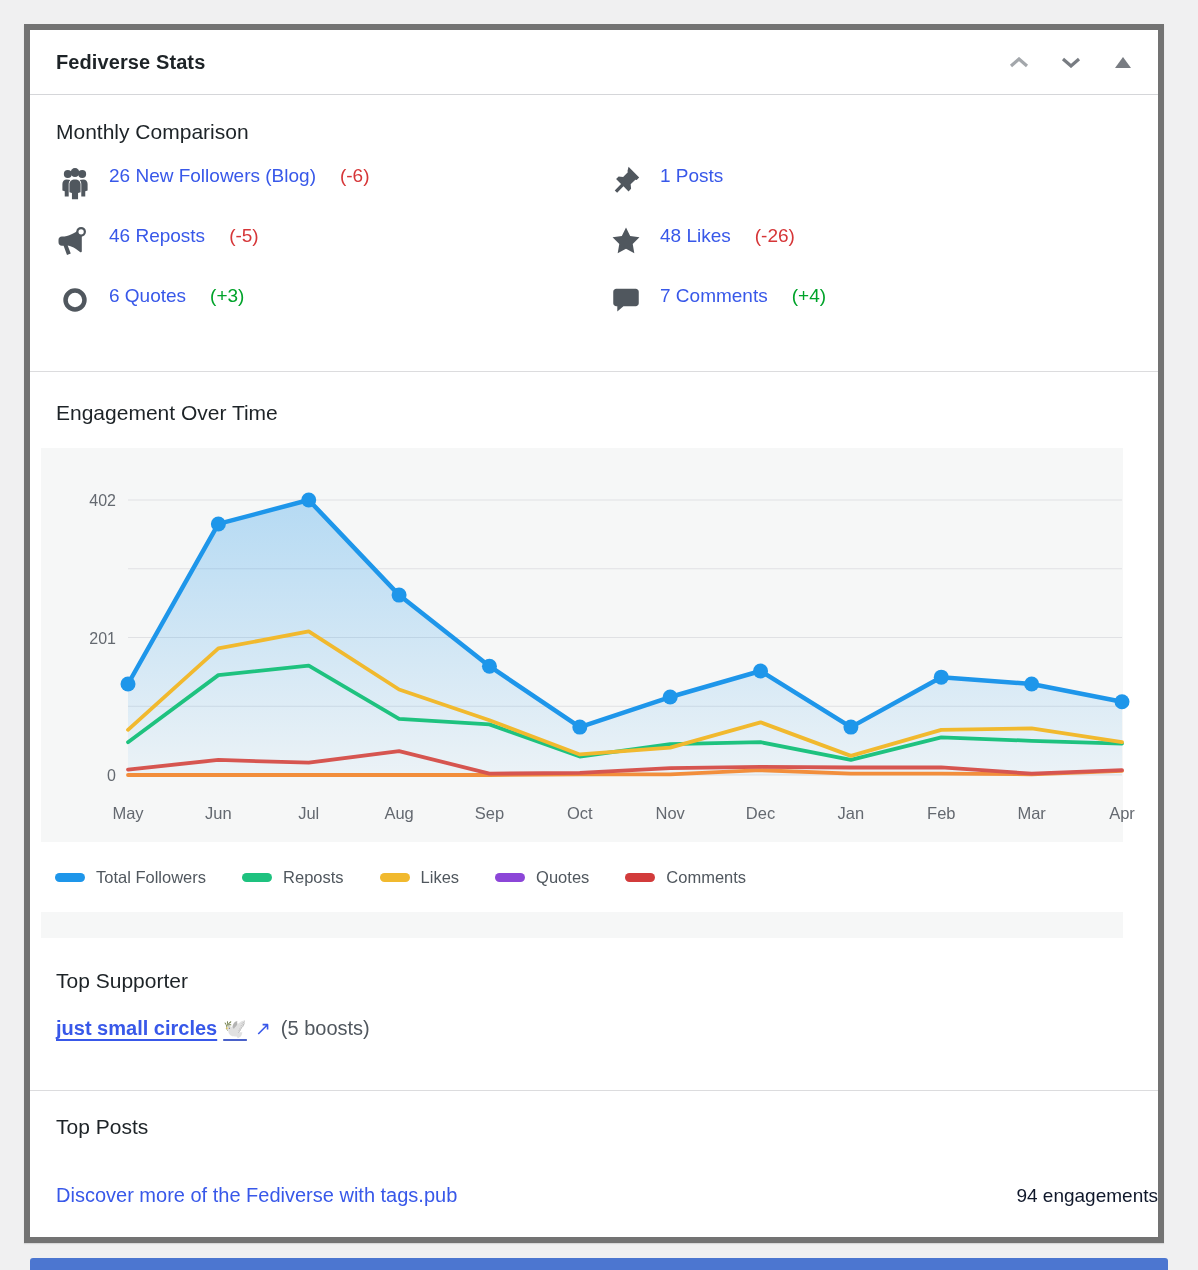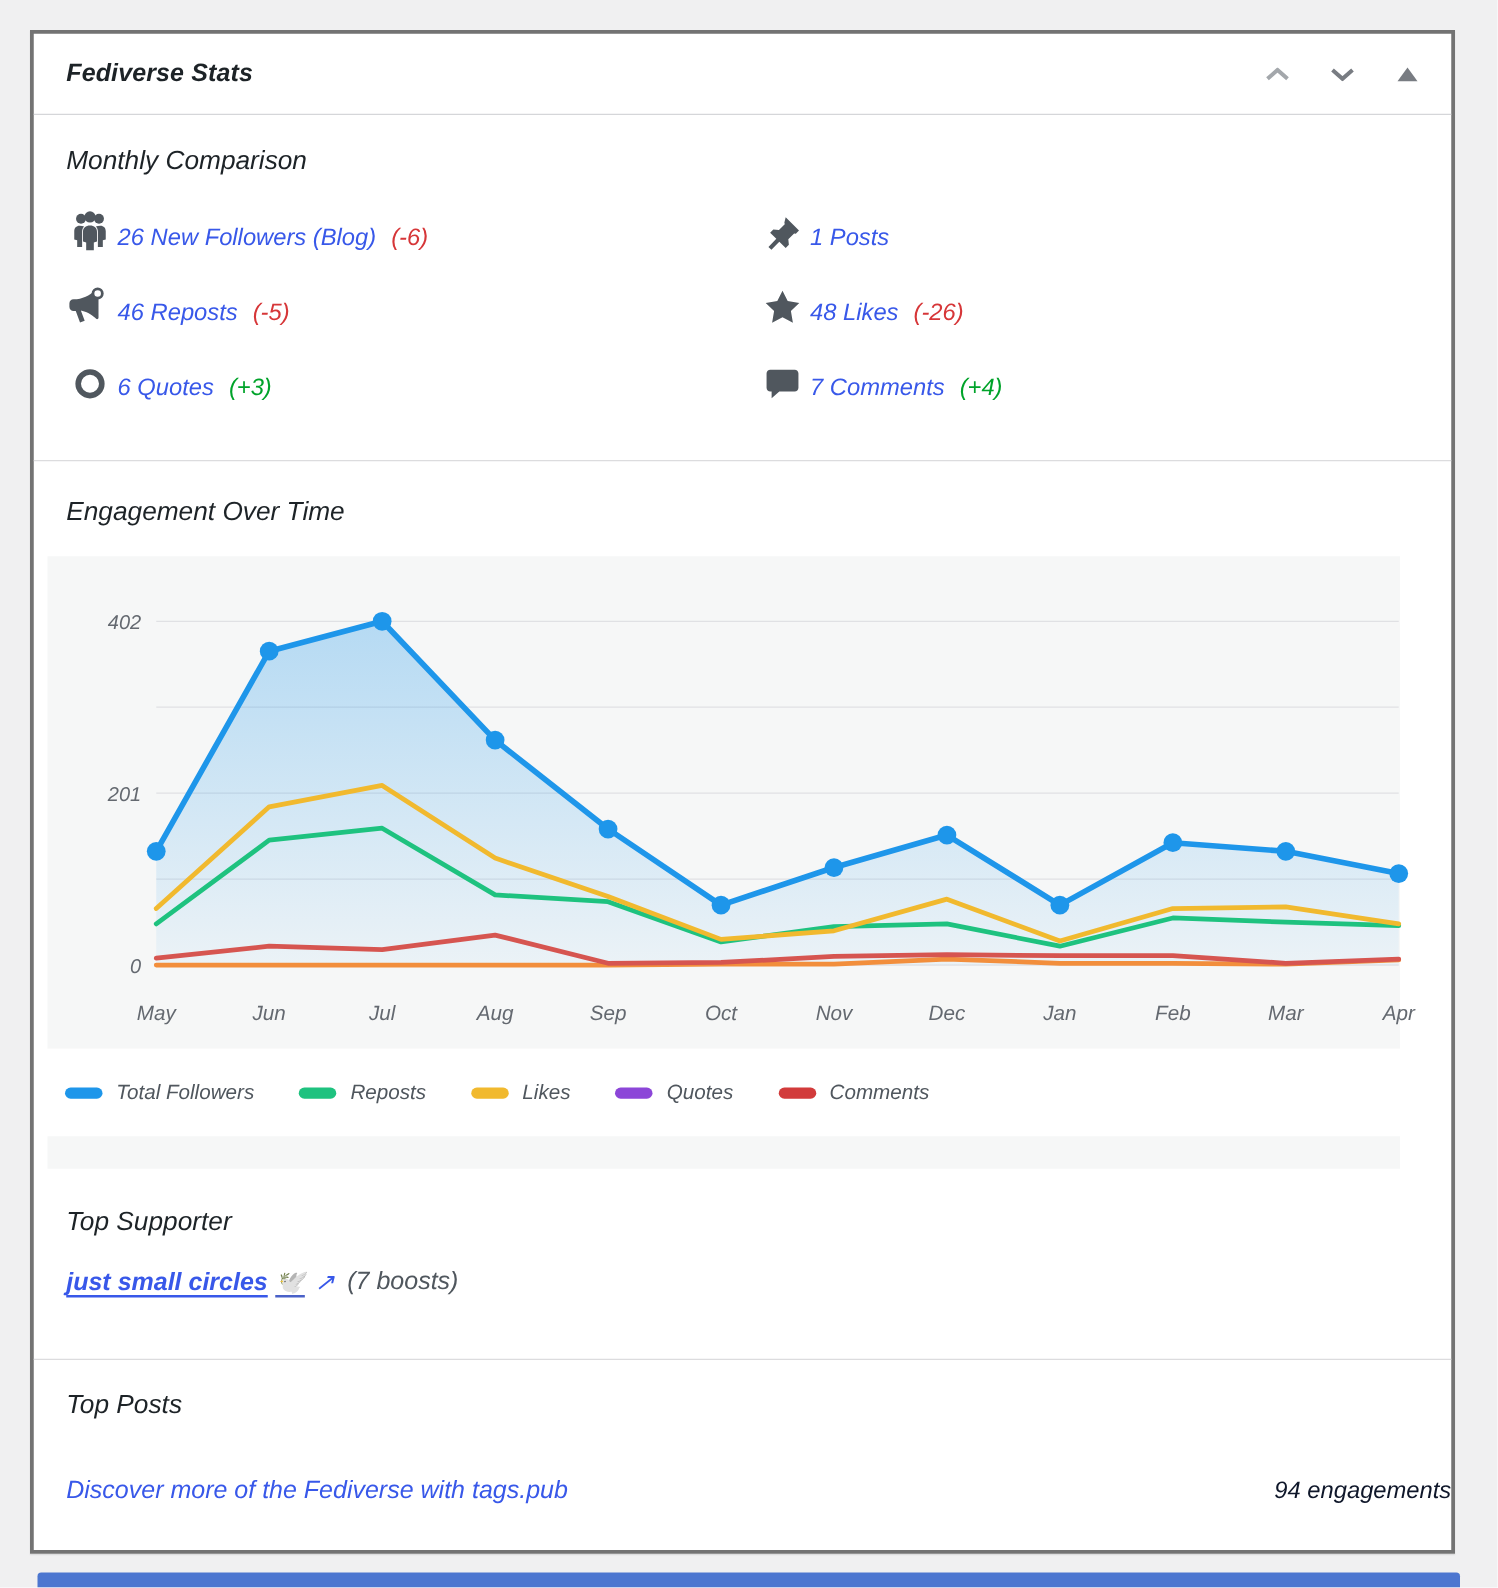--- a/index.html
+++ b/index.html
@@ -4,39 +4,38 @@
 <style>
   html,body{margin:0;padding:0}
   body{
     width:1198px;height:1270px;position:relative;overflow:hidden;
     background:#f0f0f1;
     font-family:"Liberation Sans",sans-serif;
     -webkit-font-smoothing:antialiased;
   }
   .card{
     position:absolute;left:24px;top:24px;width:1140px;height:1219px;
-    background:#fff;border:3px solid #737373;box-sizing:border-box;
+    background:#fff;border:6px solid #737373;box-sizing:border-box;
     box-shadow:0 1px 1px rgba(0,0,0,.10);
-    font-style:italic;
   }
   
   .hdr{height:65px;border-bottom:1px solid #d5d6d9;display:flex;align-items:center;
        padding:0 16px 0 26px;box-sizing:border-box}
   .hdr h2{font-size:20px;margin:0;color:#1d2327;flex:1;font-weight:700;letter-spacing:.1px}
   .ctrls{display:flex;align-items:center;gap:30px;padding-right:8px}
   .ctrl{width:22px;height:22px;display:flex;align-items:center;justify-content:center;cursor:pointer}
   .tri{width:0;height:0;border-left:8px solid transparent;border-right:8px solid transparent;
        border-bottom:11px solid #787c82}
   
   .pad{padding-left:26px;}
   h3.sec{font-size:21px;font-weight:400;color:#1d2327;margin:0;line-height:30px}
   .monthly{padding-top:22px;padding-bottom:46px}
   .monthly h3{margin-bottom:18px}
   .grid{display:grid;grid-template-columns:1fr 1fr;row-gap:20px}
-  .stat{display:flex;align-items:flex-end;height:40px;gap:3px}
+  .stat{display:flex;align-items:flex-start;height:40px;gap:15px}
   .stat .ic{width:38px;display:flex;justify-content:center;align-items:center}
   .stat a{color:#3858e9;text-decoration:none;font-size:19px}
   .delta{font-size:19px;margin-left:9px}
   
   .eng{border-top:1px solid #dcdcde;padding-top:26px}
   .chartwrap{margin:20px 0 0 11px;width:1082px}
   .chartcanvas{background:#f6f7f7;height:394px}
   .chartcanvas svg{display:block;overflow:visible}
   svg text{font-family:"Liberation Sans",sans-serif}
   .legendband{height:70px;display:flex;align-items:center;gap:36px;padding-left:14px;background:#fff}
@@ -237,21 +236,21 @@
       </div>
       <div class="grayband"></div>
     </div>
   </div>
 
   <div class="sup pad">
     <h3 class="sec">Top Supporter</h3>
     <div class="suprow">
       <a href="#"><span>just small circles</span><span class="dove">🕊️</span></a>
       <span class="uparrow">↗</span>
-      <span class="boosts">(7 boosts)</span>
+      <span class="boosts">(5 boosts)</span>
     </div>
   </div>
 
   <div class="posts pad">
     <h3 class="sec">Top Posts</h3>
     <div class="postrow">
       <a href="#">Discover more of the Fediverse with tags.pub</a>
       <span class="engcount">94 engagements</span>
     </div>
   </div>

